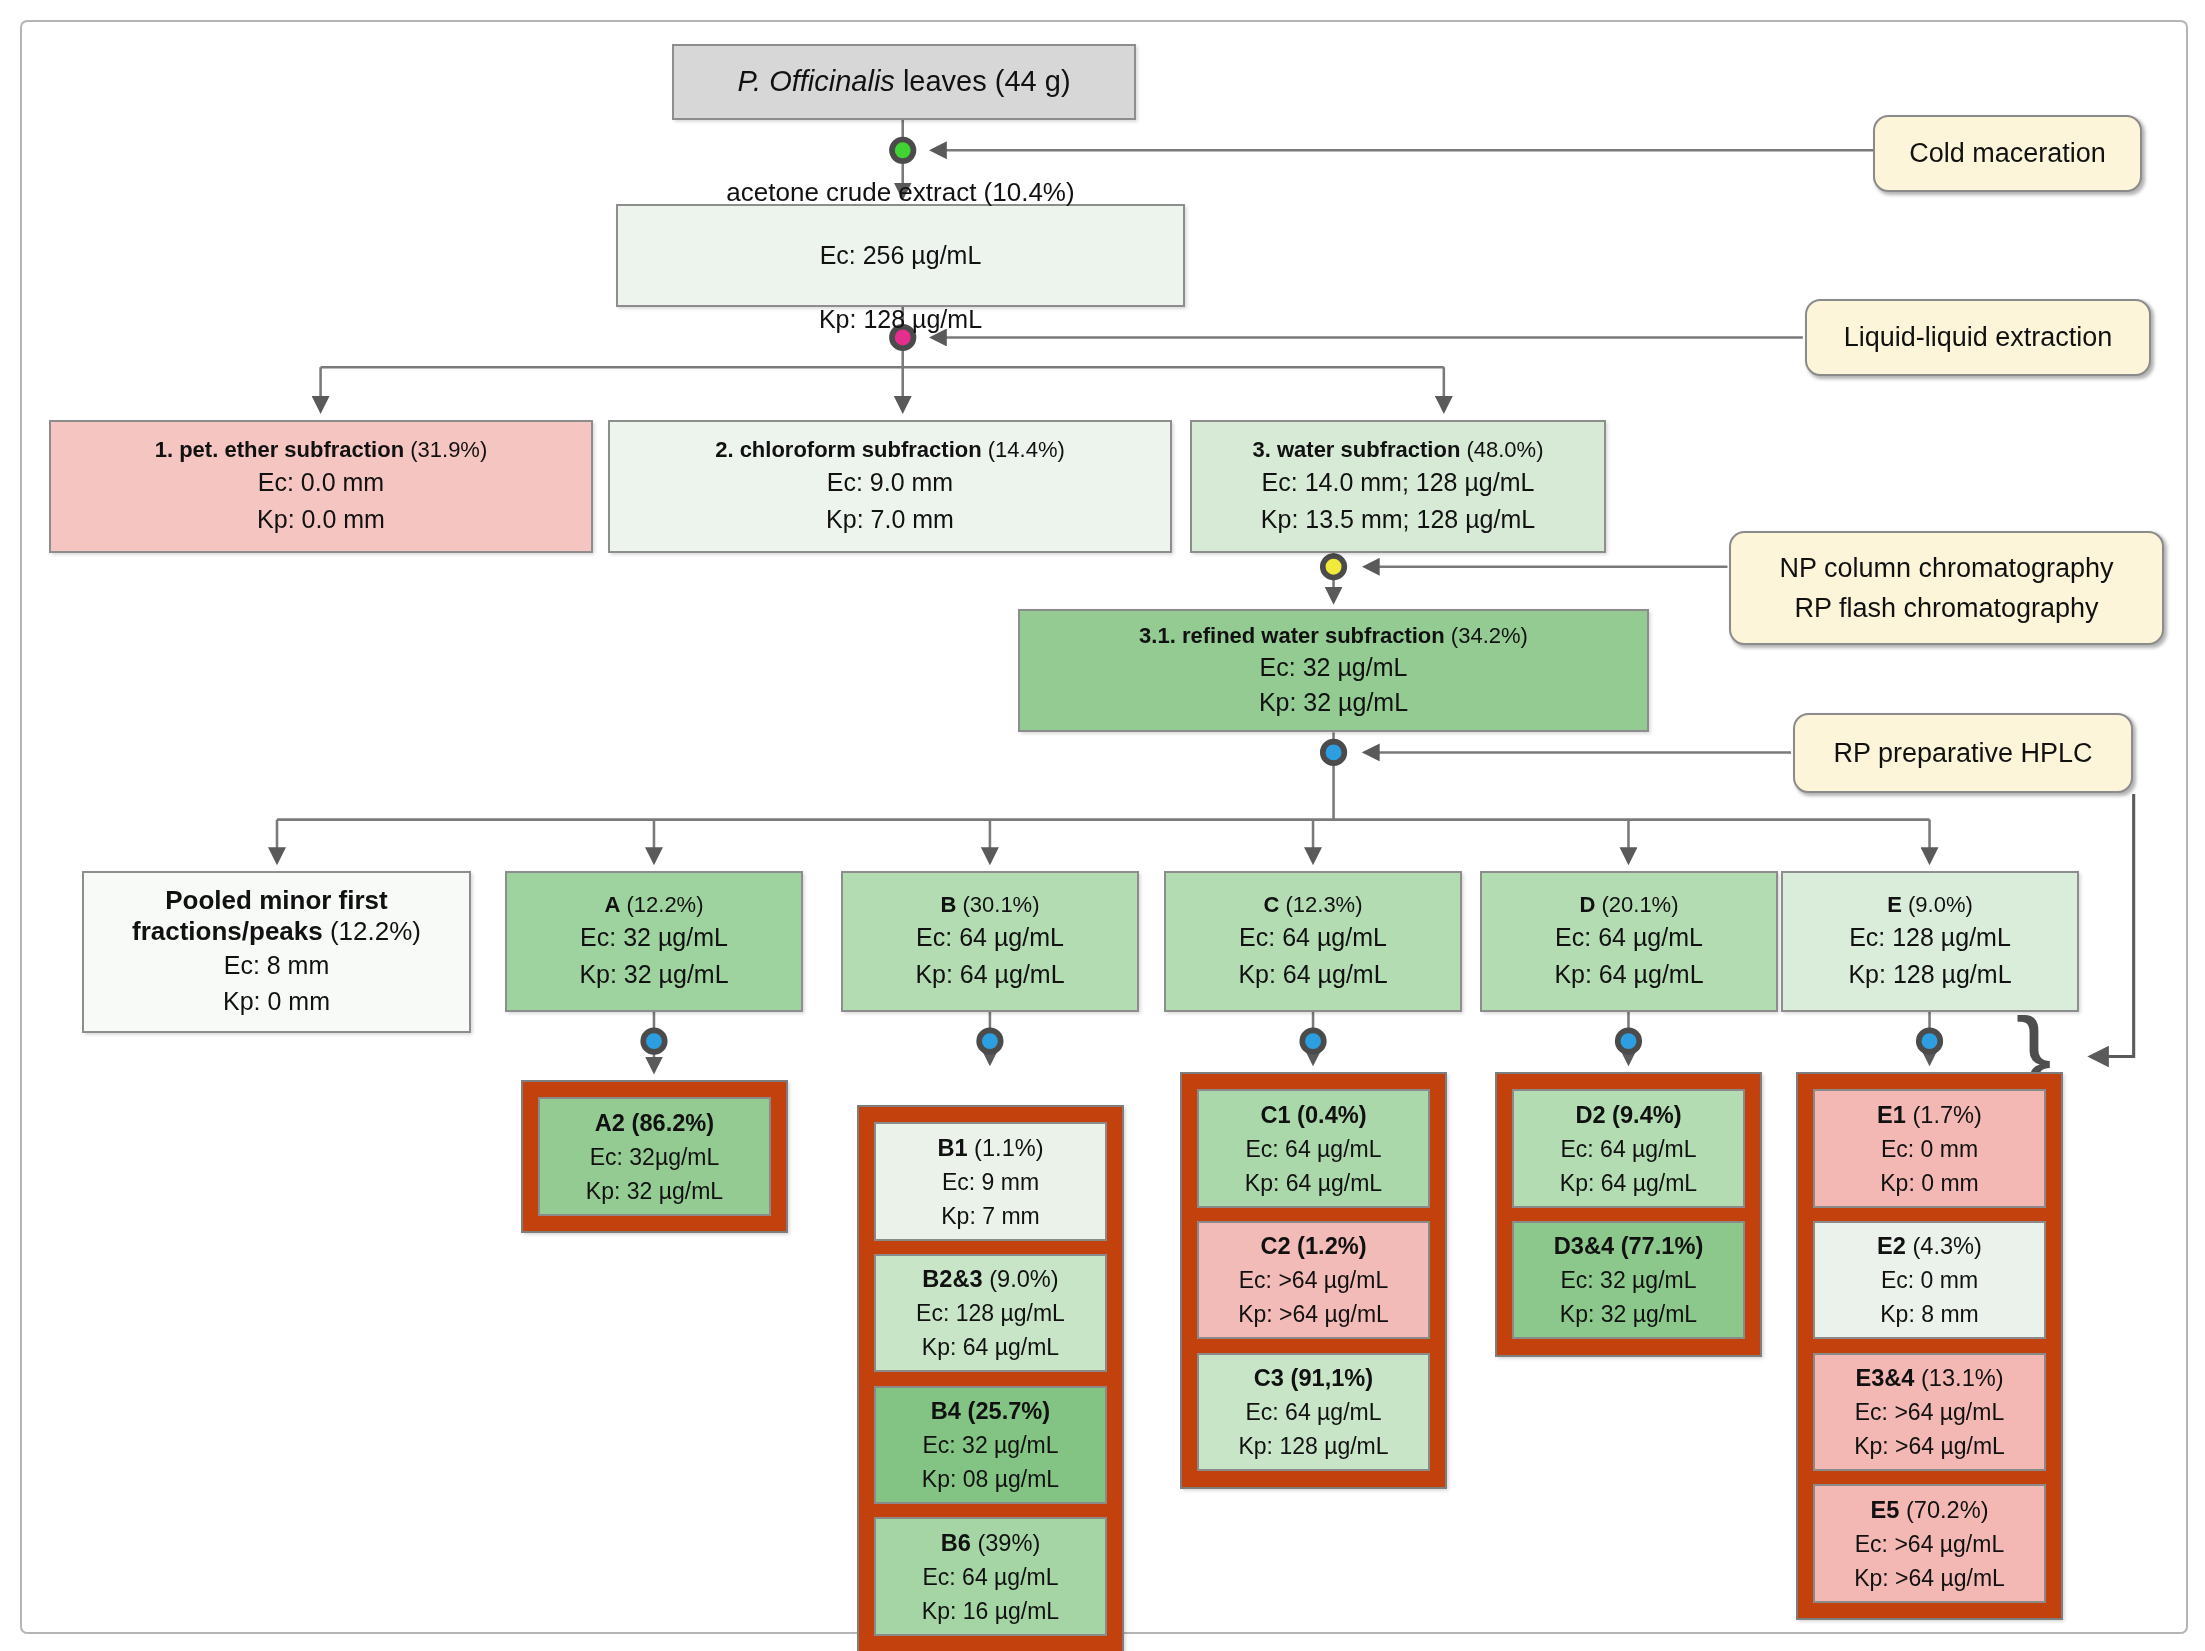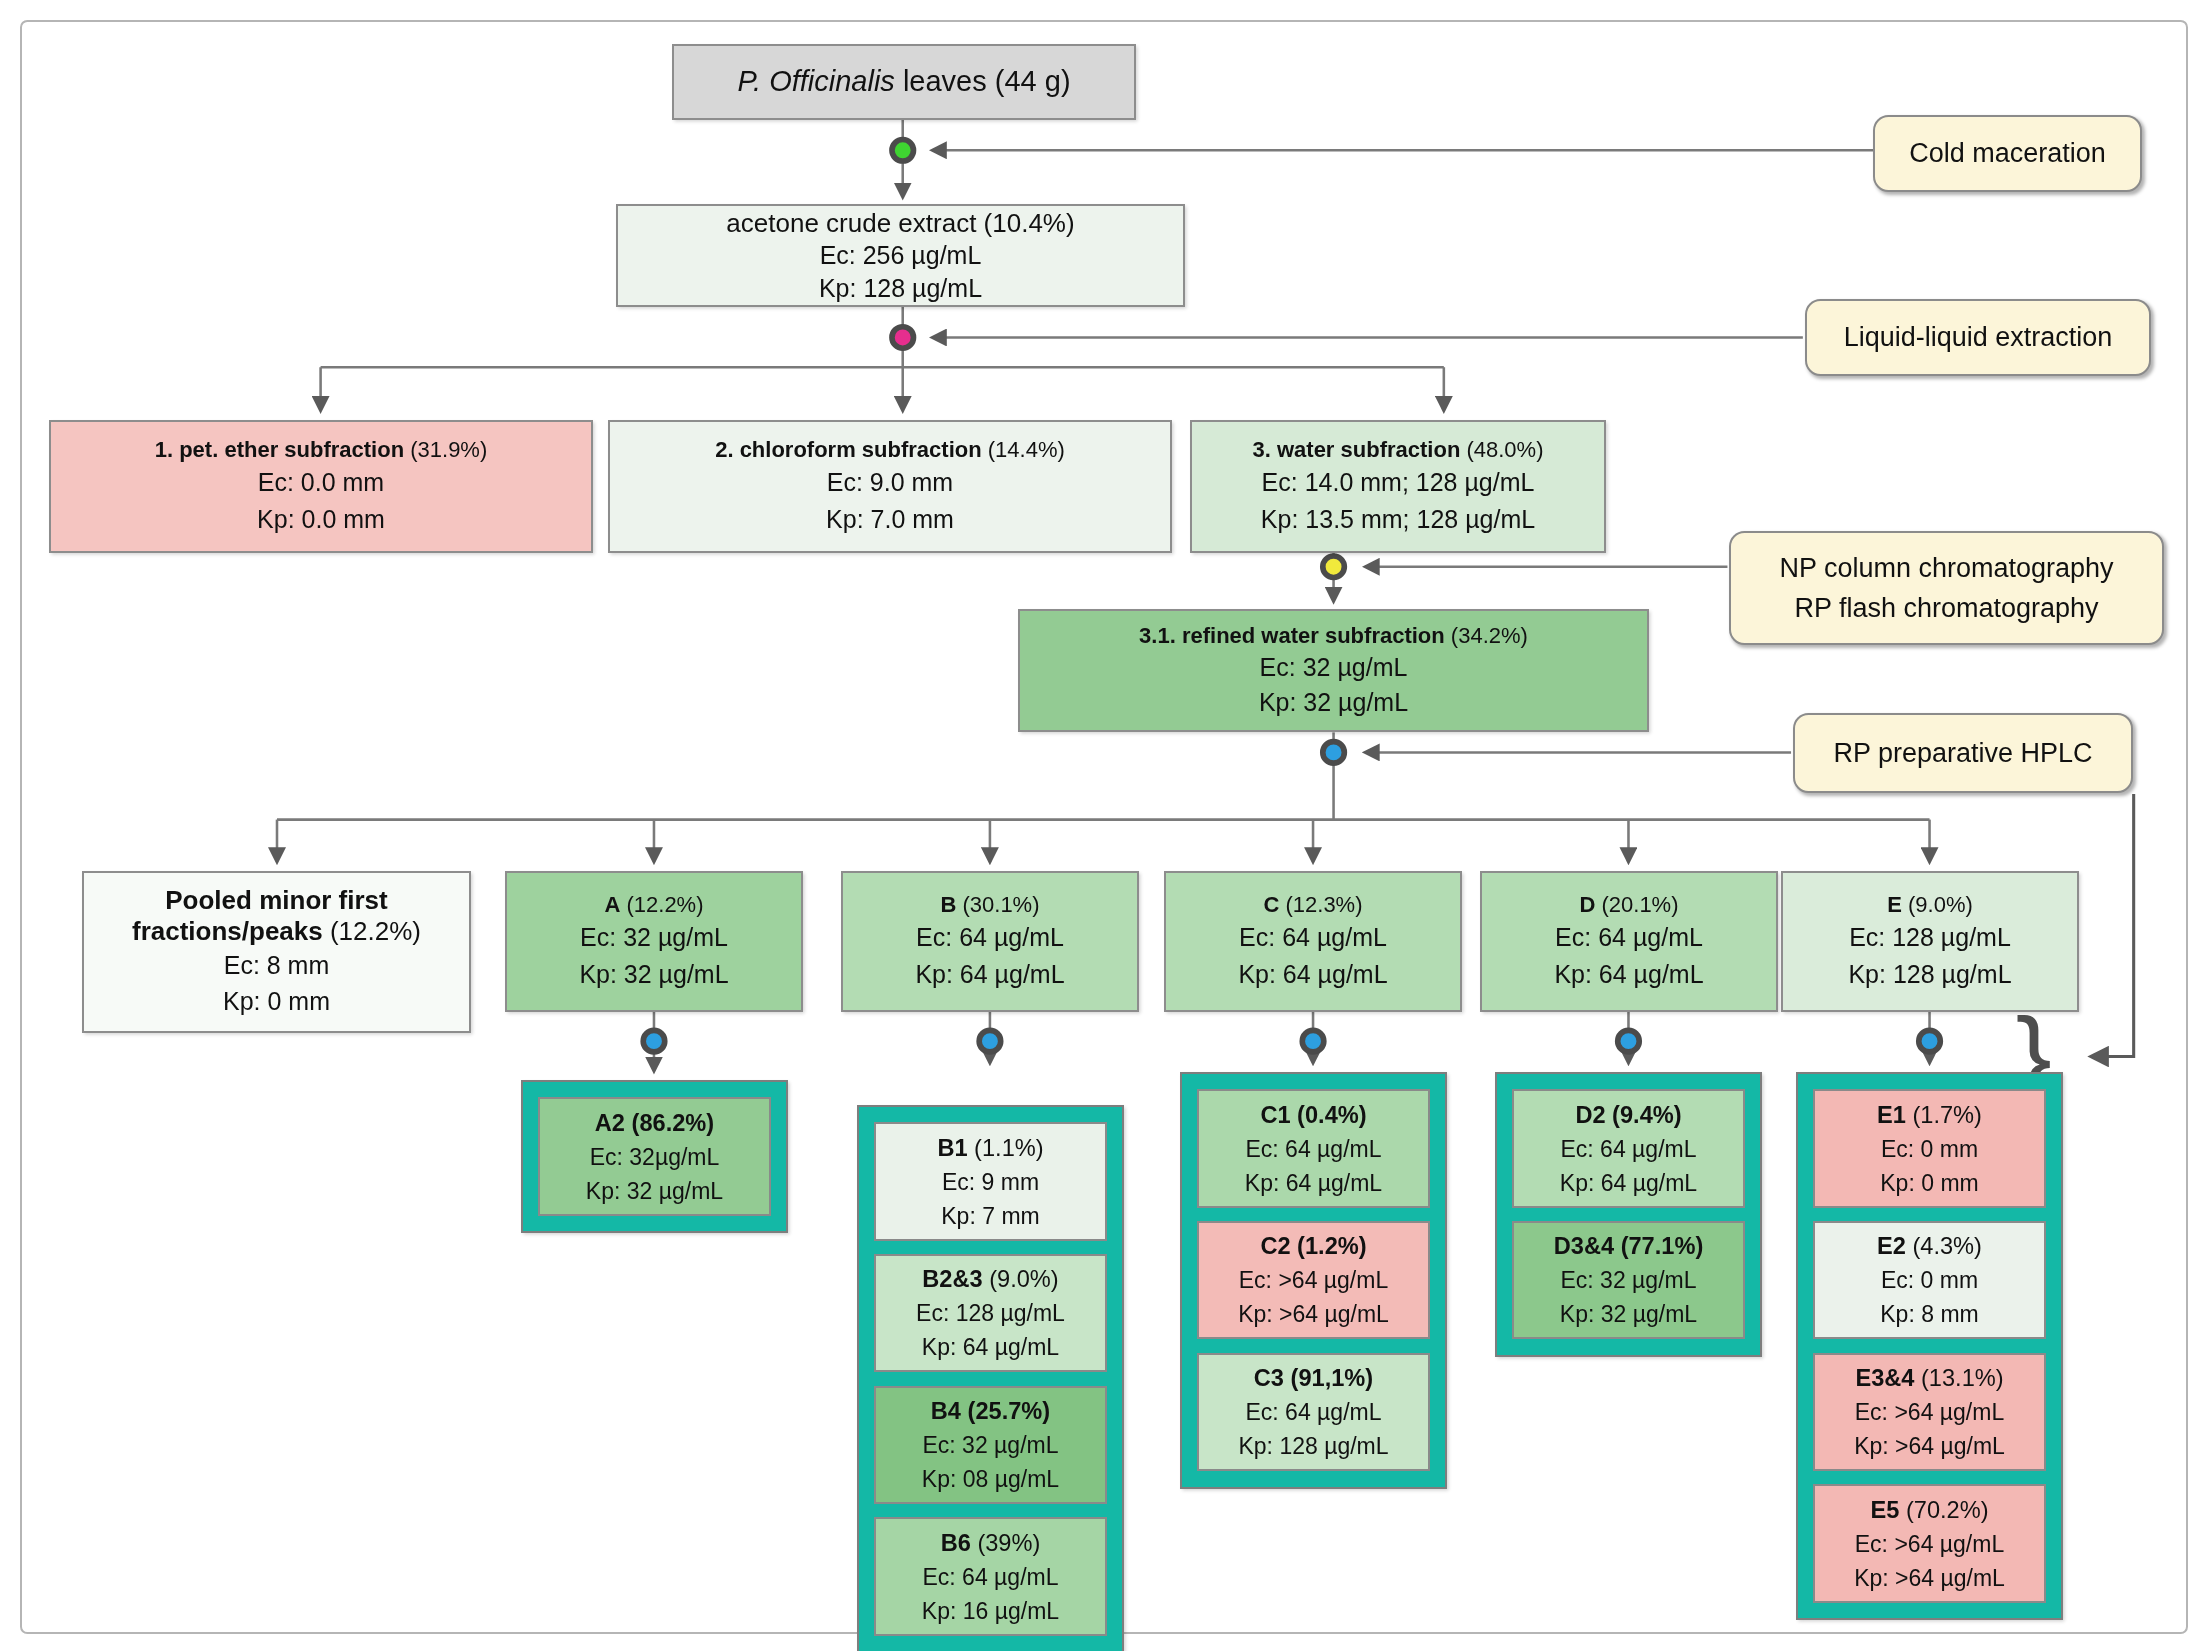--- a/index.html
+++ b/index.html
@@ -19,21 +19,21 @@
   .green1{background:#9ed29e;}
   .green2{background:#b3dcb3;}
   .green3{background:#daecda;}
   .nearwhite{background:#f7faf7;}
   .leaves{font-size:29px;}
   
   .plabel{position:absolute;background:#fcf5d9;border:2.1px solid #8b8b8b;border-radius:15.4px;
           display:flex;flex-direction:column;justify-content:center;text-align:center;
           font-size:27px;line-height:1.5;box-sizing:border-box;box-shadow:2.1px 2.6px 3.6px rgba(0,0,0,.3);}
   
-  .cont{position:absolute;background:#14b8a6;border:2.1px solid #7e7e7e;box-sizing:border-box;
+  .cont{position:absolute;background:#c2410c;border:2.1px solid #7e7e7e;box-sizing:border-box;
         padding:15.4px;box-shadow:1.5px 2.1px 3.6px rgba(0,0,0,.18);}
   .sub{border:2.1px solid #8a8a8a;text-align:center;box-sizing:border-box;padding:6.2px 0;}
   .sub + .sub{margin-top:13.3px;}
   .st{font-size:23.6px;line-height:34px;}
   .st .b{font-weight:bold;}
   .sl{font-size:23px;line-height:34px;}
   .sub.b1{background:#eaf2ea;}
   .sub.b23{background:#c8e5c8;}
   .sub.b4{background:#83c383;}
   .sub.b6{background:#a5d5a5;}
@@ -117,21 +117,21 @@
   <div>RP flash chromatography</div>
 </div>
 <div class="plabel" style="left:1793px;top:713px;width:340px;height:80px;">
   <div>RP preparative HPLC</div>
 </div>
 
 <div class="node gray" style="left:672px;top:44px;width:464px;height:76px;">
   <div class="nt leaves"><i>P. Officinalis</i><span> leaves (44 g)</span></div>
 </div>
 
-<div class="node palest" style="left:616px;top:204px;width:569px;height:103px;">
+<div class="node palest" style="left:616px;top:204px;width:569px;height:103px;gap:31px;">
   <div class="nt" style="font-size:26px;line-height:32px;"><span class="b"></span><span>acetone crude extract (10.4%)</span></div>
   <div class="nl" style="line-height:33px;">Ec: 256 µg/mL</div>
   <div class="nl" style="line-height:33px;">Kp: 128 µg/mL</div>
 </div>
 
 <div class="node pink" style="left:49px;top:420px;width:544px;height:133px;">
   <div class="nt"><span class="b">1. pet. ether subfraction</span><span> (31.9%)</span></div>
   <div class="nl">Ec: 0.0 mm</div>
   <div class="nl">Kp: 0.0 mm</div>
 </div>

